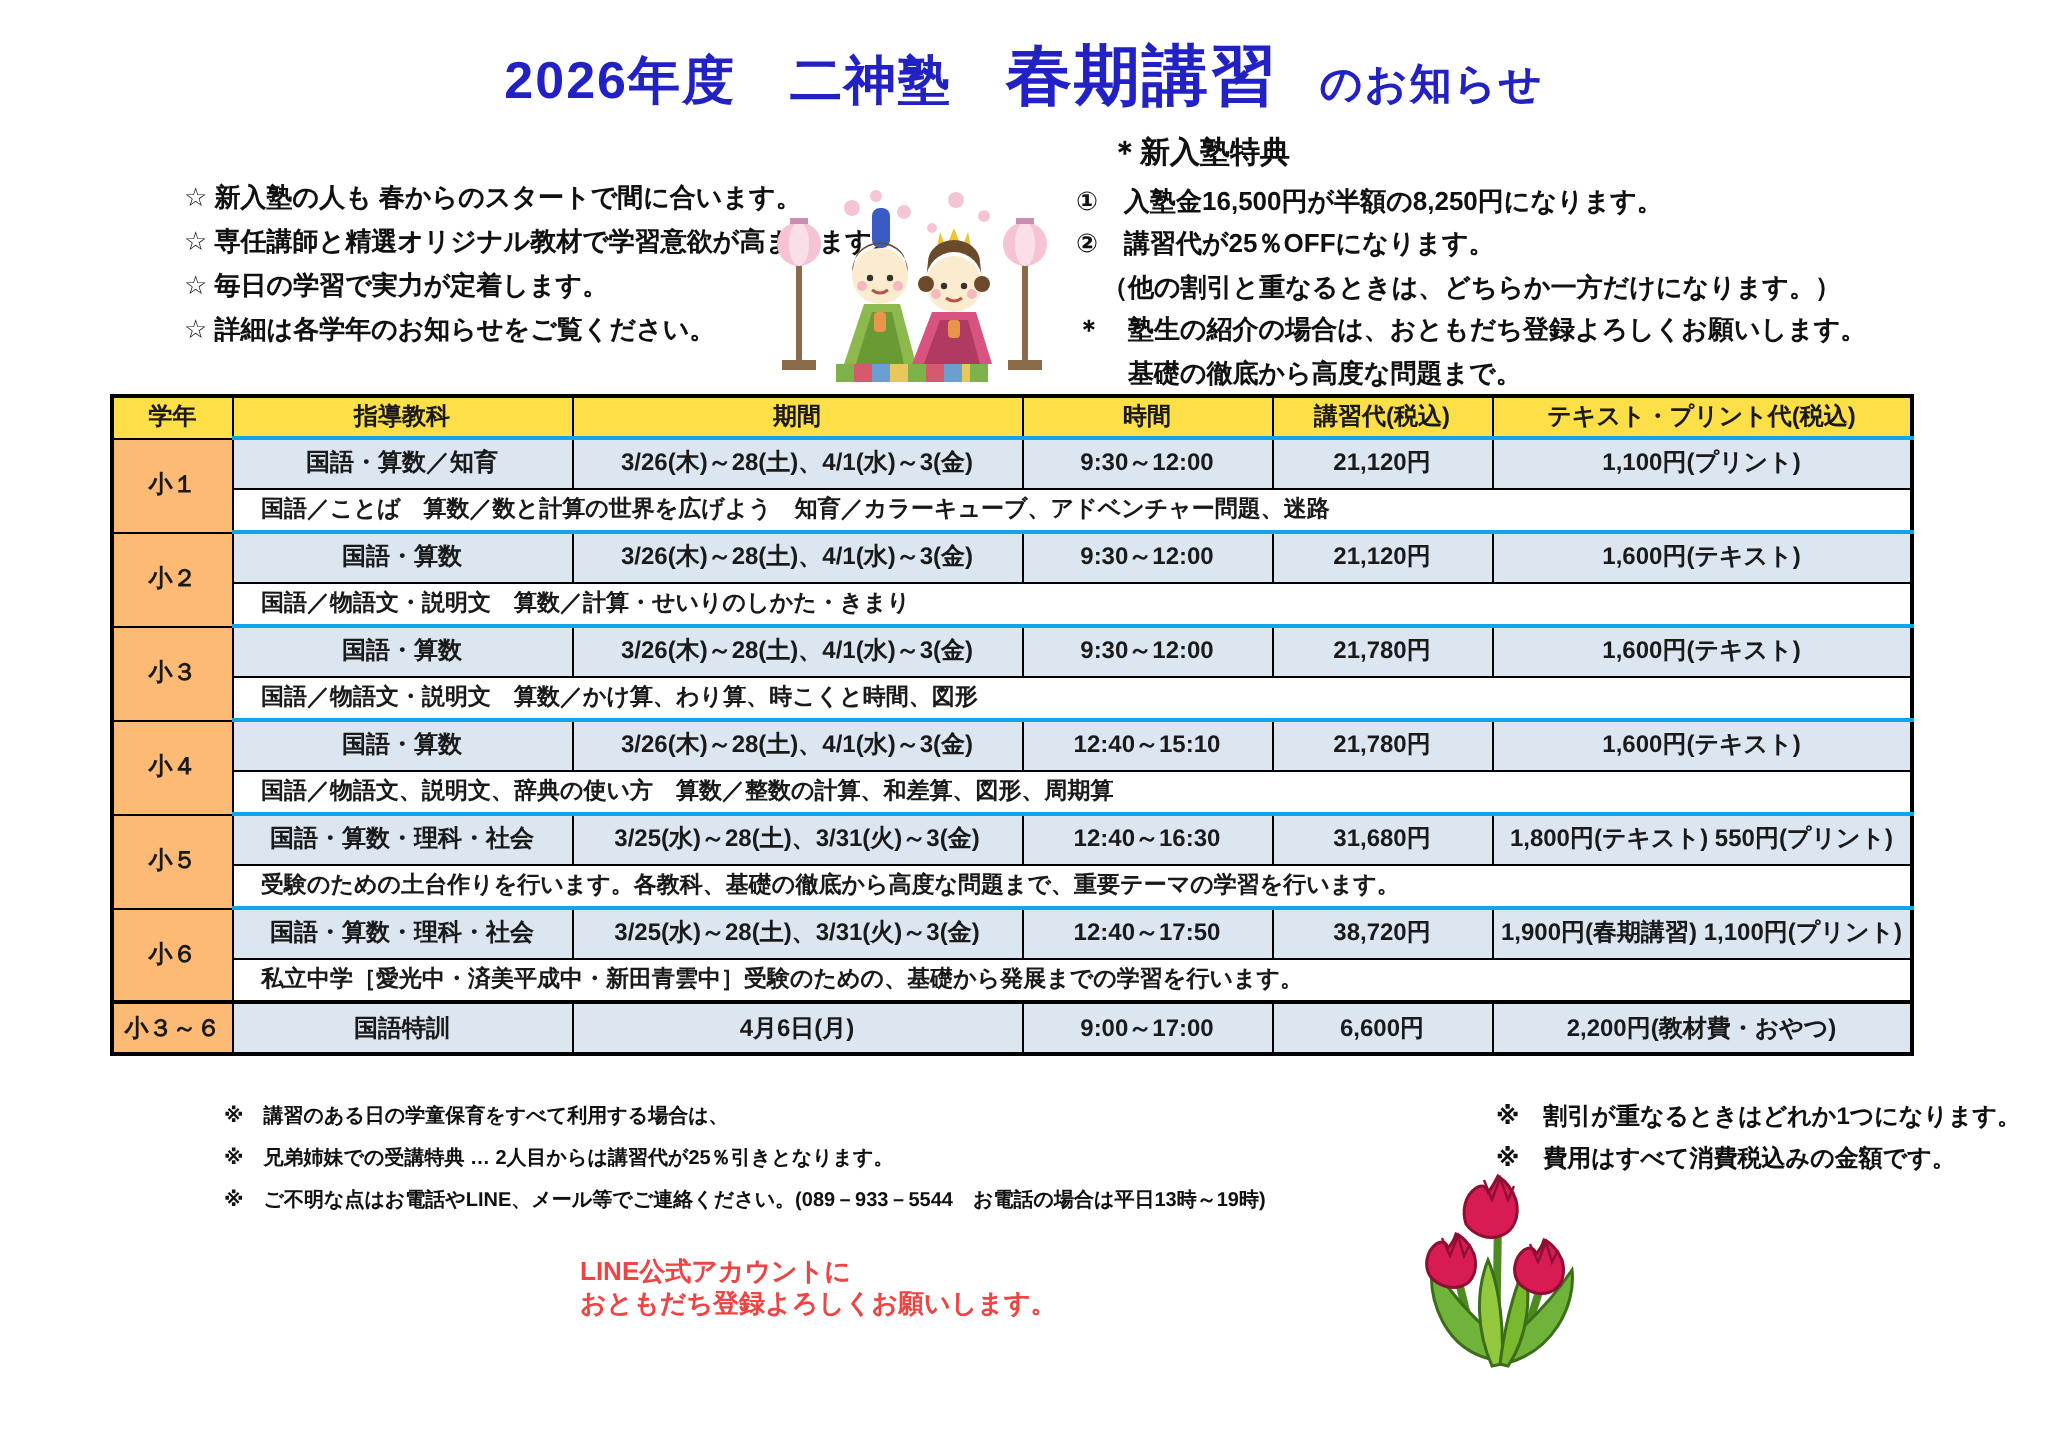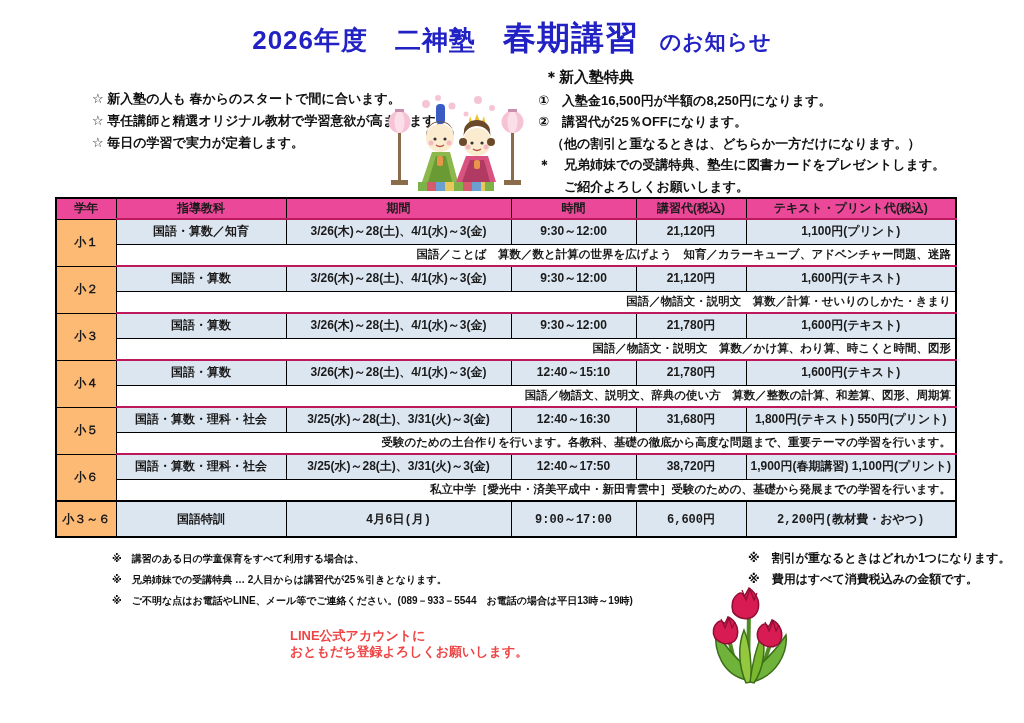--- a/index.html
+++ b/index.html
@@ -40,64 +40,64 @@
   }
 
   
   .benefits {
     position: absolute;
     left: 538px; top: 66px; width: 460px;
     font-size: 13px;
     line-height: 21.5px;
     color: #111;
   }
-  .benefits .b-title { font-size: 15px; margin-left: 6px; margin-bottom: 2px; }
+  .benefits .b-title { font-size: 15px; margin-left: 17px; margin-bottom: 2px; }
   .benefits .b-line { white-space: pre; }
 
   
   .course-table-wrap { position: absolute; left: 55px; top: 197px; }
   table.course {
     border-collapse: collapse;
     table-layout: fixed;
     width: 900px;
     border: 2px solid #000;
     font-weight: 700;
   }
   table.course th, table.course td {
     border: 1px solid #000;
     font-size: 12px;
     padding: 0 4px;
     overflow: hidden;
     white-space: nowrap;
   }
   table.course th {
-    background: #ec4899;
+    background: #fde047;
     height: 21px;
     font-weight: 700;
     text-align: center;
   }
   td.grade {
     background: #fdba74;
     text-align: center;
     border-top: 2px solid #000;
   }
   tr.data-row { height: 25px; }
   tr.data-row td.val {
     background: #dce6f1;
     text-align: center;
-    border-top: 2px solid #be185d;
+    border-top: 2px solid #0ea5e9;
   }
   tr.desc-row { height: 22px; }
   tr.desc-row td.desc {
-    text-align: right;
+    text-align: left;
     padding-left: 14px;
     font-size: 11.5px;
     background: #ffffff;
   }
-  tr.single-row { height: 36px; font-family: Liberation Mono, monospace; }
+  tr.single-row { height: 26px; }
   tr.single-row td { border-top: 2px solid #000; }
   tr.single-row td.val { background: #dce6f1; text-align: center; }
 
   
   .notes-left {
     position: absolute;
     left: 112px; top: 548px;
     font-size: 10px;
     line-height: 21px;
     color: #111;
@@ -128,20 +128,21 @@
 <div class="page">
 
   <div class="title">
     <span class="t-main">2026年度　二神塾　</span><span class="t-big">春期講習</span><span class="t-suffix"> のお知らせ</span>
   </div>
 
   <ul class="intro">
     <li>☆ 新入塾の人も 春からのスタートで間に合います。</li>
     <li>☆ 専任講師と精選オリジナル教材で学習意欲が高まります。</li>
     <li>☆ 毎日の学習で実力が定着します。</li>
+    <li>☆ 詳細は各学年のお知らせをご覧ください。</li>
   </ul>
 
   <div class="hina">
     <svg width="148" height="106" viewBox="0 0 148 106">
 
       <g fill="#f5bfd2" opacity="0.9">
         <circle cx="44" cy="14" r="4"></circle>
           <circle cx="56" cy="8" r="3"></circle>
           <circle cx="70" cy="16" r="3.5"></circle>
         <circle cx="96" cy="10" r="4"></circle>
@@ -208,22 +209,22 @@
         <rect x="92" y="70" width="6" height="9" rx="2" fill="#e8944a"></rect>
       </g>
     </svg>
   </div>
 
   <div class="benefits">
     <div class="b-title">＊新入塾特典</div>
     <div class="b-line">①　入塾金16,500円が半額の8,250円になります。</div>
     <div class="b-line">②　講習代が25％OFFになります。</div>
     <div class="b-line">　（他の割引と重なるときは、どちらか一方だけになります。）</div>
-    <div class="b-line">＊　兄弟姉妹での受講特典、塾生に図書カードをプレゼントします。</div>
-    <div class="b-line">　　ご紹介よろしくお願いします。</div>
+    <div class="b-line">＊　塾生の紹介の場合は、おともだち登録よろしくお願いします。</div>
+    <div class="b-line">　　基礎の徹底から高度な問題まで。</div>
   </div>
 
   <div class="course-table-wrap">
     <table class="course">
       <colgroup>
         <col style="width:60px">
           <col style="width:170px">
           <col style="width:225px">
         <col style="width:125px">
           <col style="width:110px">

